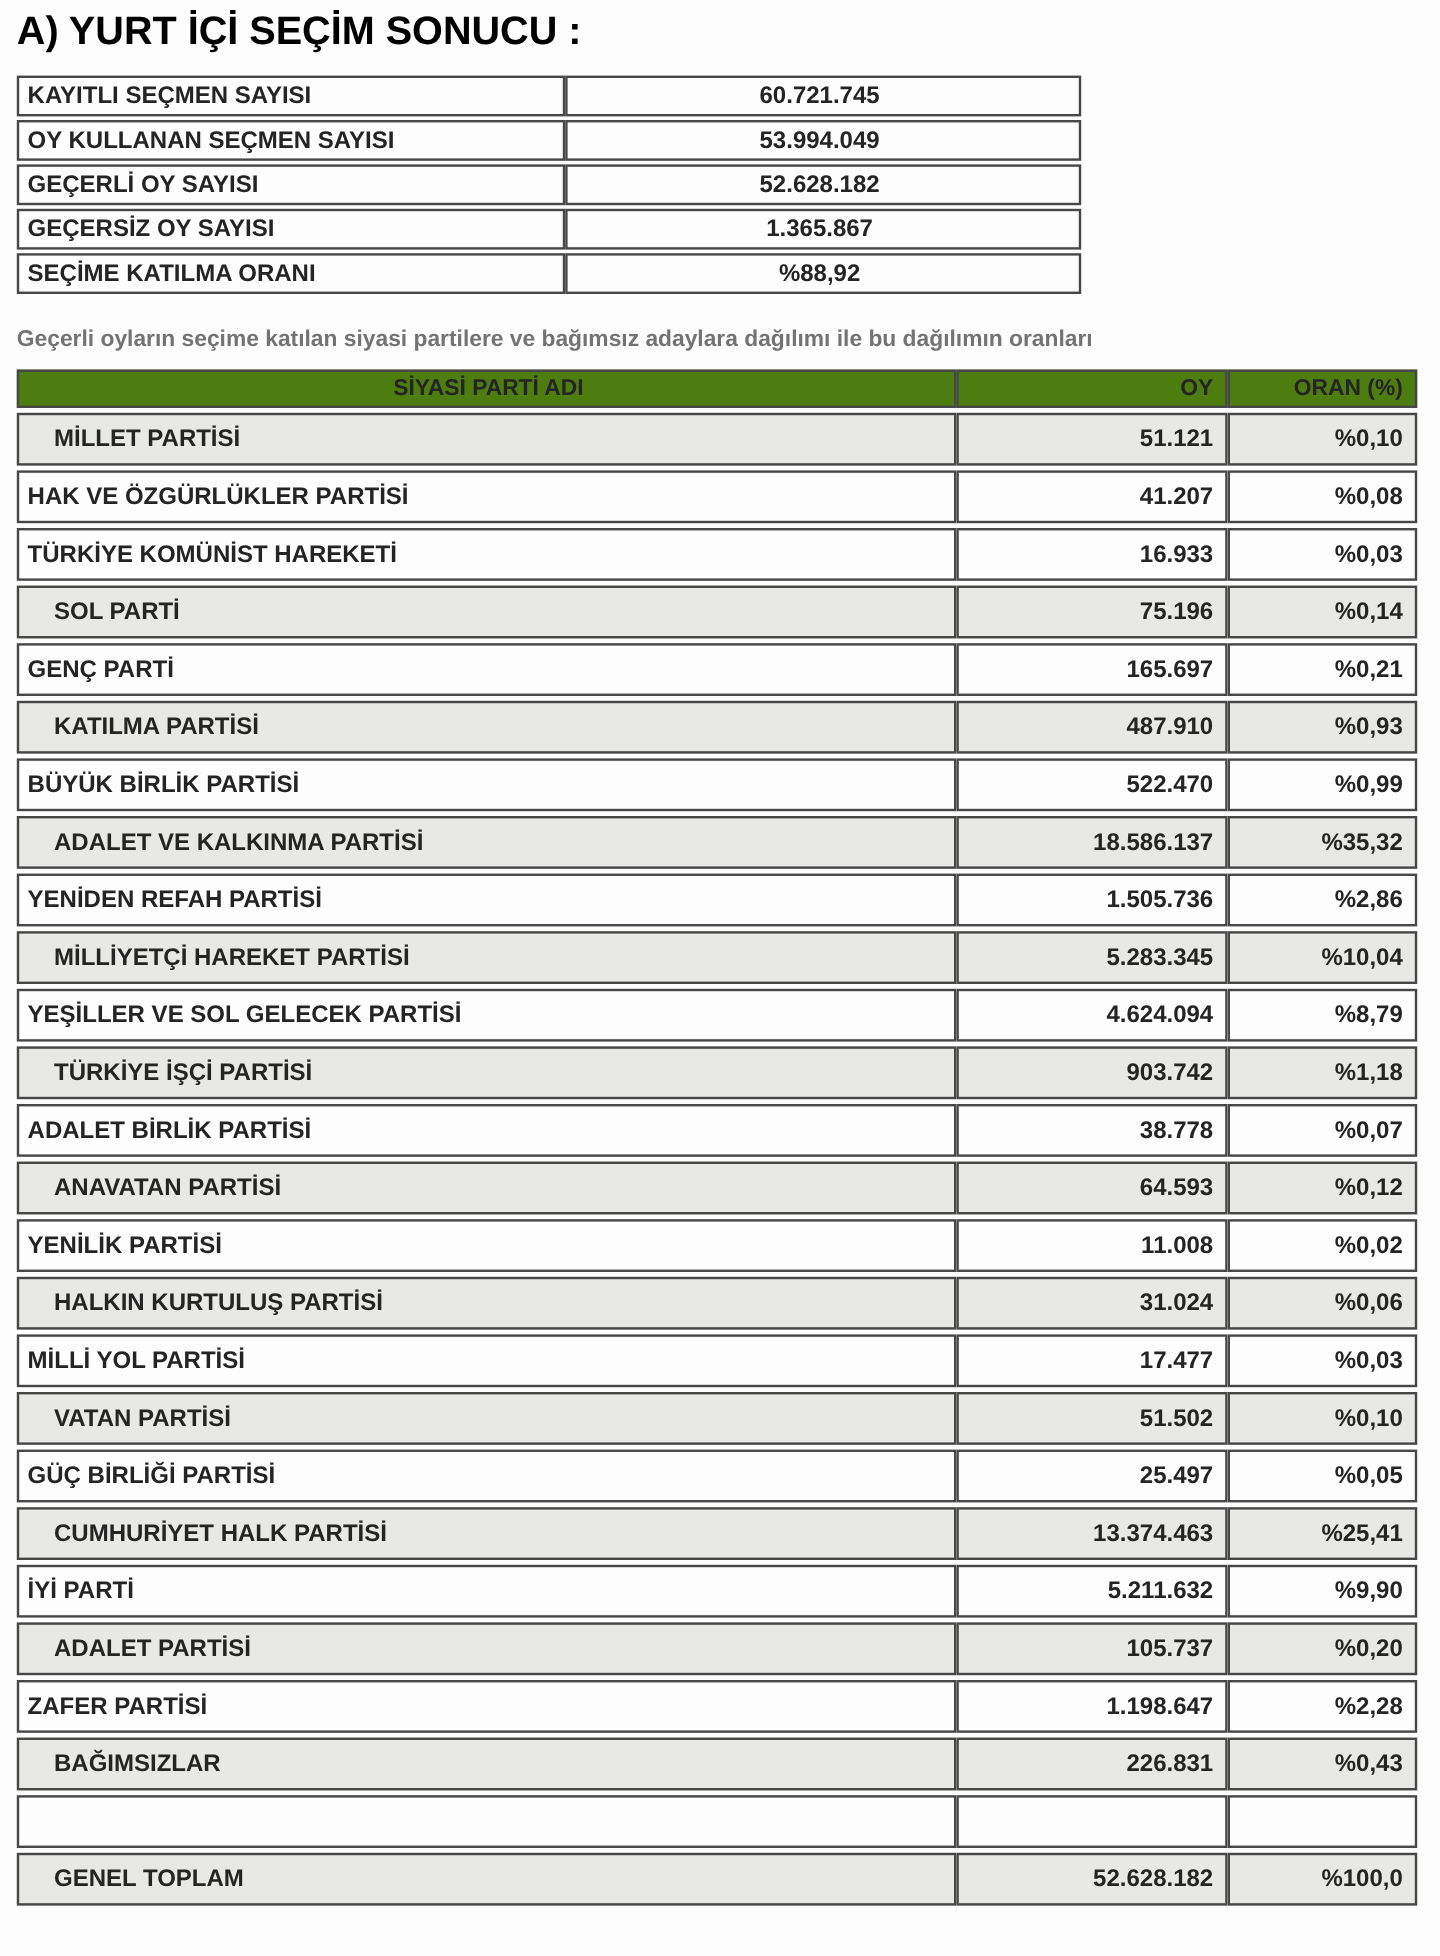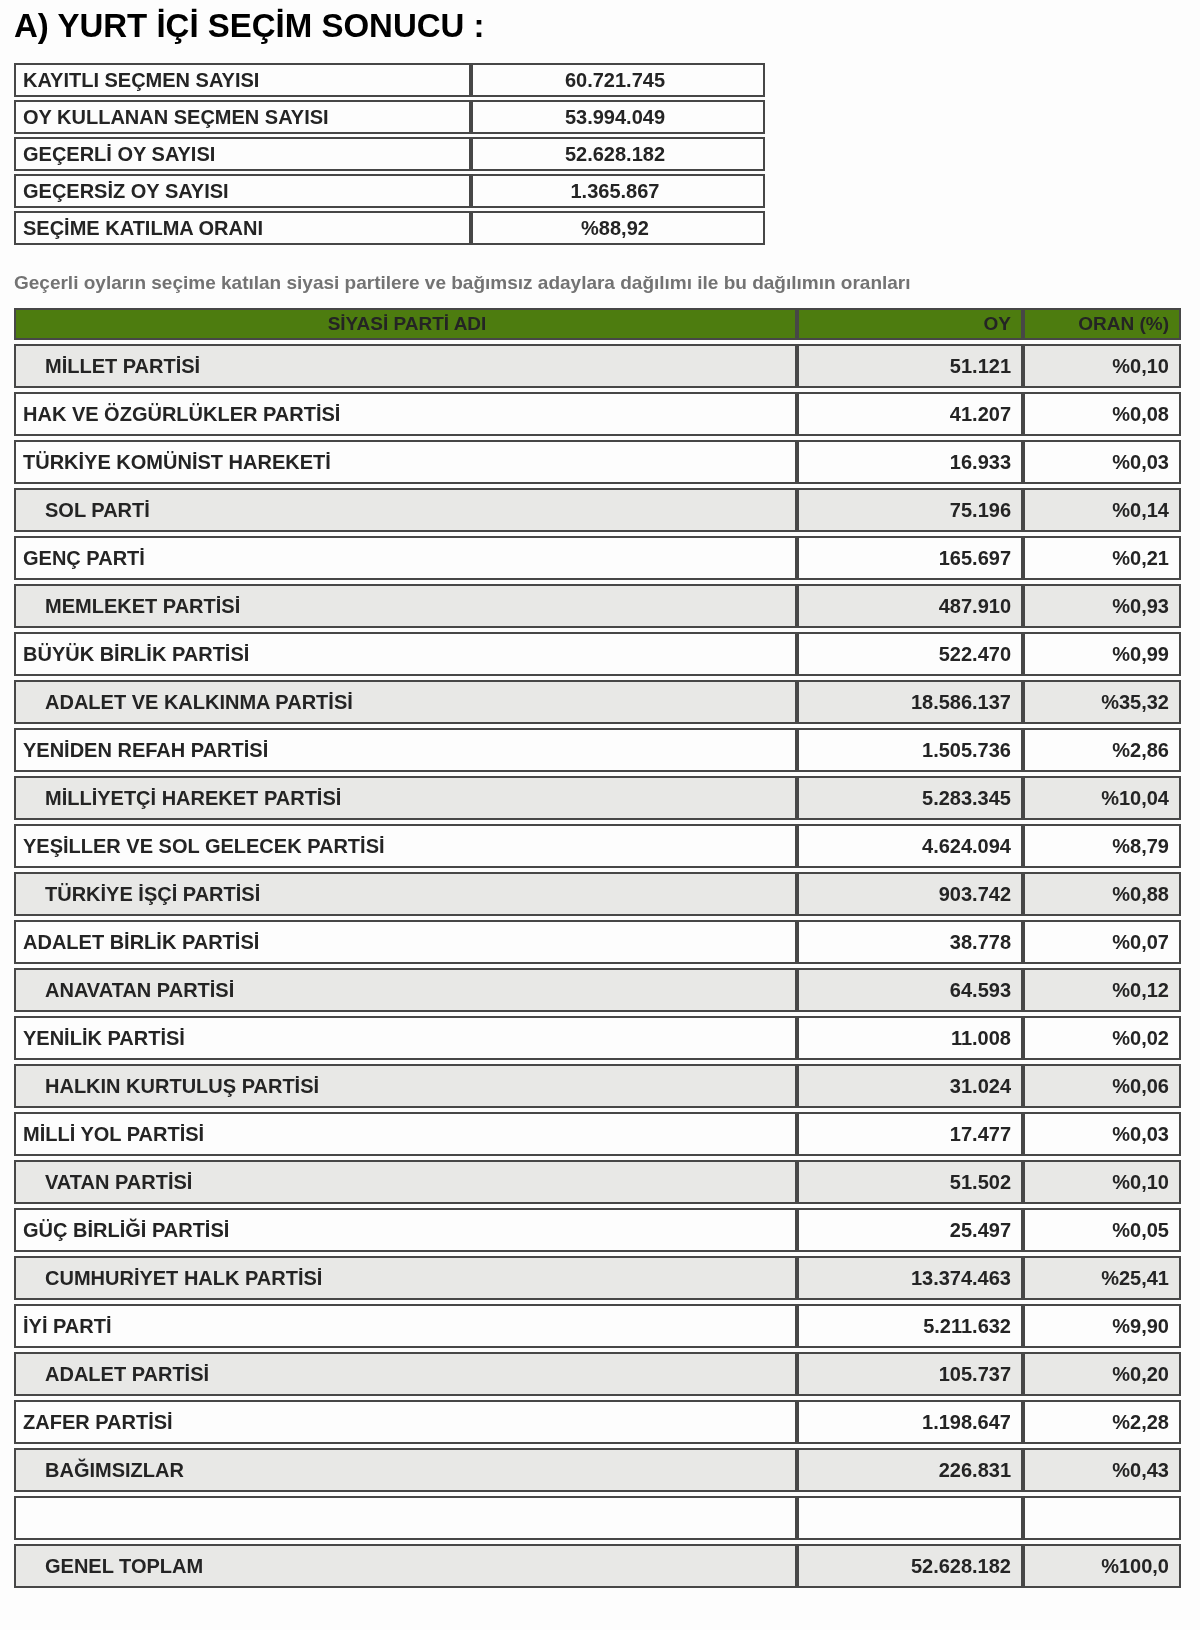--- a/index.html
+++ b/index.html
@@ -24,21 +24,21 @@
     margin: 0 0 16px 0;
     color: #000000;
   }
   table {
     border-collapse: separate;
     table-layout: fixed;
   }
   
   .summary-table {
     border-spacing: 0 3px;
-    width: 751px;
+    width: 887px;
     margin: 0 0 24px 0;
   }
   .summary-table td {
     border: 2px solid #474747;
     height: 30px;
     font-size: 20px;
     background: #fdfdfd;
     overflow: hidden;
     white-space: nowrap;
   }
@@ -161,21 +161,21 @@
           <td class="party-cell">SOL PARTİ</td>
           <td class="votes-cell">75.196</td>
           <td class="percent-cell">%0,14</td>
         </tr>
         <tr>
           <td class="party-cell">GENÇ PARTİ</td>
           <td class="votes-cell">165.697</td>
           <td class="percent-cell">%0,21</td>
         </tr>
         <tr class="shaded">
-          <td class="party-cell">MEMLEKET PARTİSİ</td>
+          <td class="party-cell">KATILMA PARTİSİ</td>
           <td class="votes-cell">487.910</td>
           <td class="percent-cell">%0,93</td>
         </tr>
         <tr>
           <td class="party-cell">BÜYÜK BİRLİK PARTİSİ</td>
           <td class="votes-cell">522.470</td>
           <td class="percent-cell">%0,99</td>
         </tr>
         <tr class="shaded">
           <td class="party-cell">ADALET VE KALKINMA PARTİSİ</td>
@@ -193,21 +193,21 @@
           <td class="percent-cell">%10,04</td>
         </tr>
         <tr>
           <td class="party-cell">YEŞİLLER VE SOL GELECEK PARTİSİ</td>
           <td class="votes-cell">4.624.094</td>
           <td class="percent-cell">%8,79</td>
         </tr>
         <tr class="shaded">
           <td class="party-cell">TÜRKİYE İŞÇİ PARTİSİ</td>
           <td class="votes-cell">903.742</td>
-          <td class="percent-cell">%0,88</td>
+          <td class="percent-cell">%1,18</td>
         </tr>
         <tr>
           <td class="party-cell">ADALET BİRLİK PARTİSİ</td>
           <td class="votes-cell">38.778</td>
           <td class="percent-cell">%0,07</td>
         </tr>
         <tr class="shaded">
           <td class="party-cell">ANAVATAN PARTİSİ</td>
           <td class="votes-cell">64.593</td>
           <td class="percent-cell">%0,12</td>

